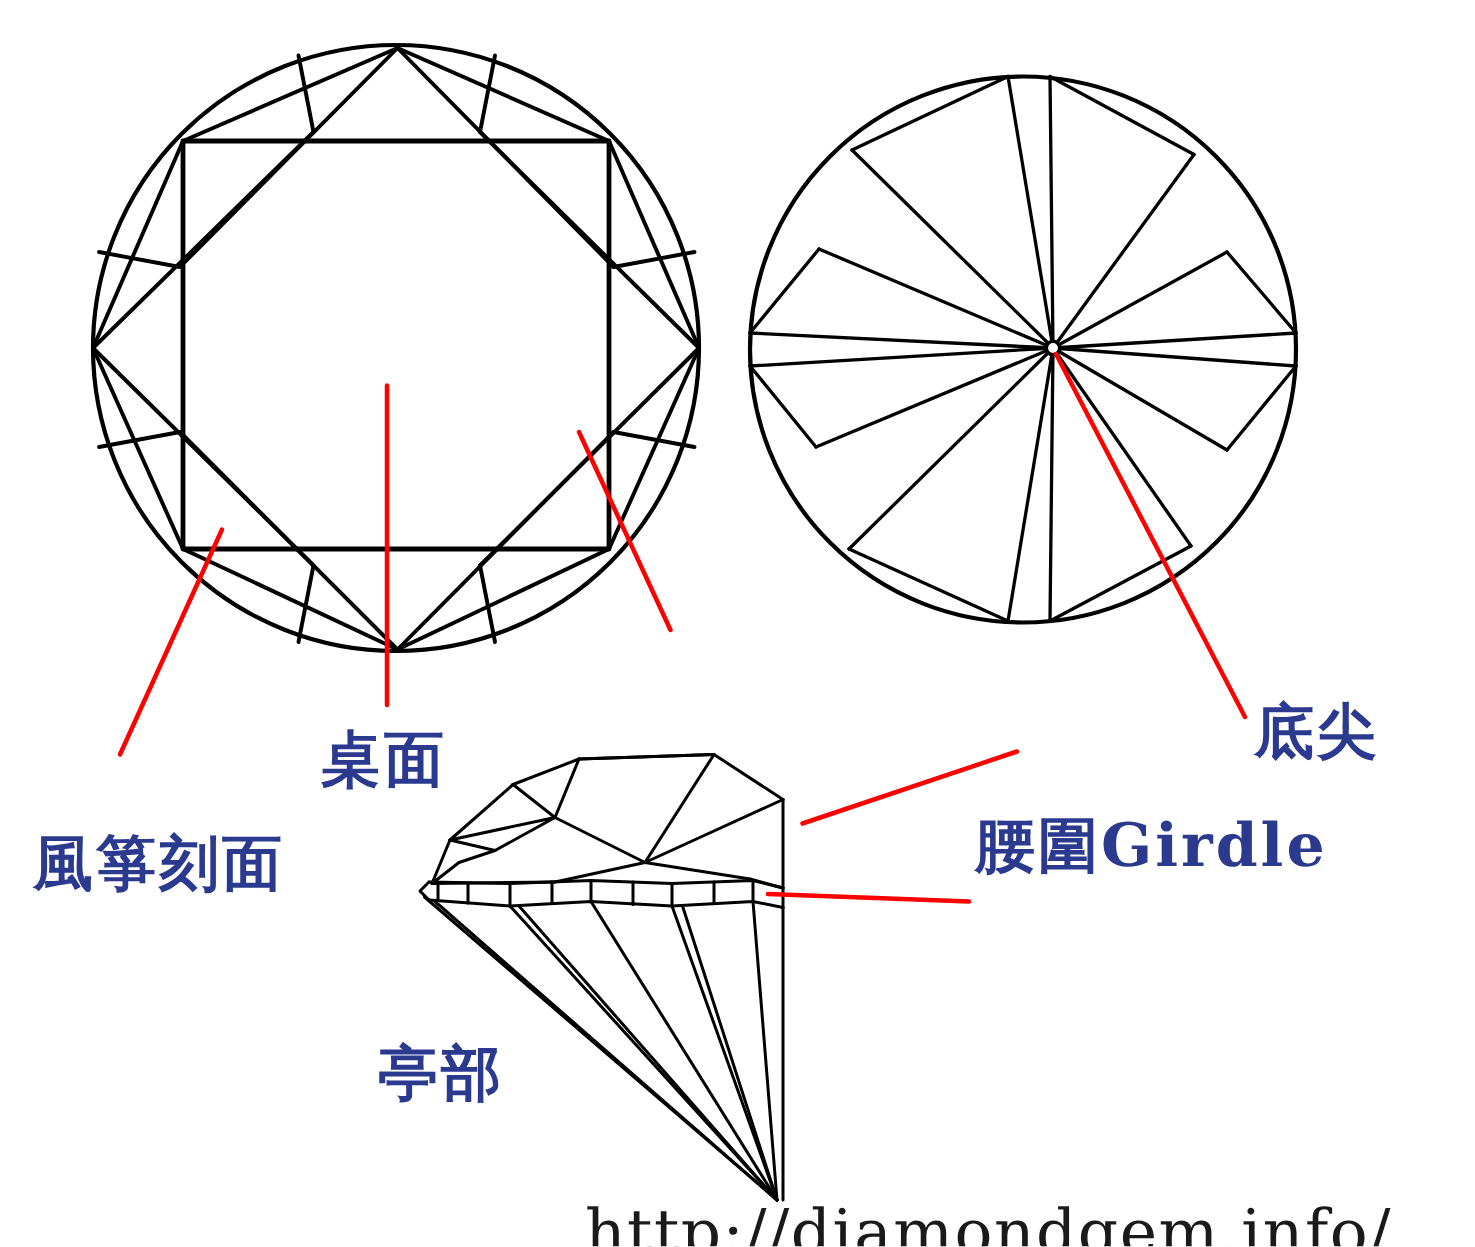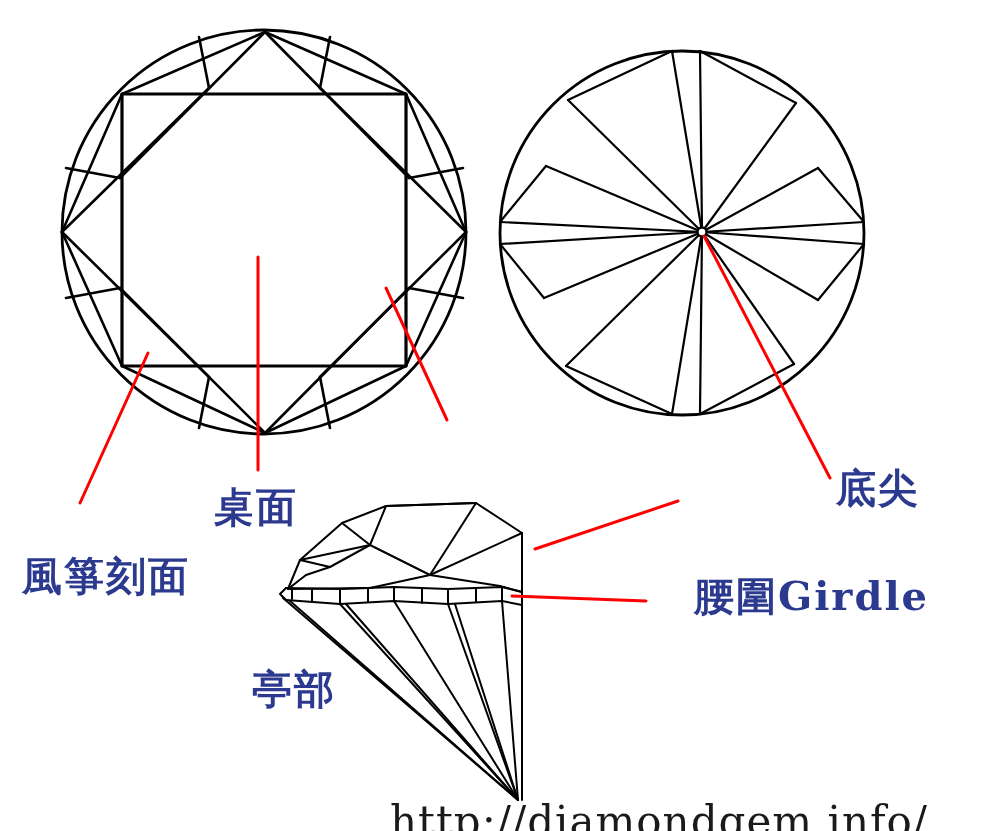--- a/index.html
+++ b/index.html
@@ -222,19 +222,19 @@
   </svg>
 
   <div class="cjk-label label-lg" style="left:22px; top:556px;text-align:center;">風箏刻面</div>
 
   <div class="cjk-label label-lg" style="left:214px; top:487px;">桌面</div>
 
 
 
   <div class="cjk-label label-lg" style="left:836px; top:468px;">底尖</div>
 
-  <div class="cjk-label label-lg" style="left:650px; top:576px;margin-left:44px;">腰圍Girdle</div>
-
-  <div class="cjk-label label-lg" style="left:252px; top:669px;text-align:right;">亭部</div>
+  <div class="cjk-label label-lg" style="left:650px; top:544px;">腰圍Girdle</div>
+
+  <div class="cjk-label label-lg" style="left:252px; top:696px;text-align:right;">亭部</div>
 
   <div class="url-text" style="left:390px; top:762px;">http://diamondgem.info/</div>
 
 </div>
 
 </body></html>

